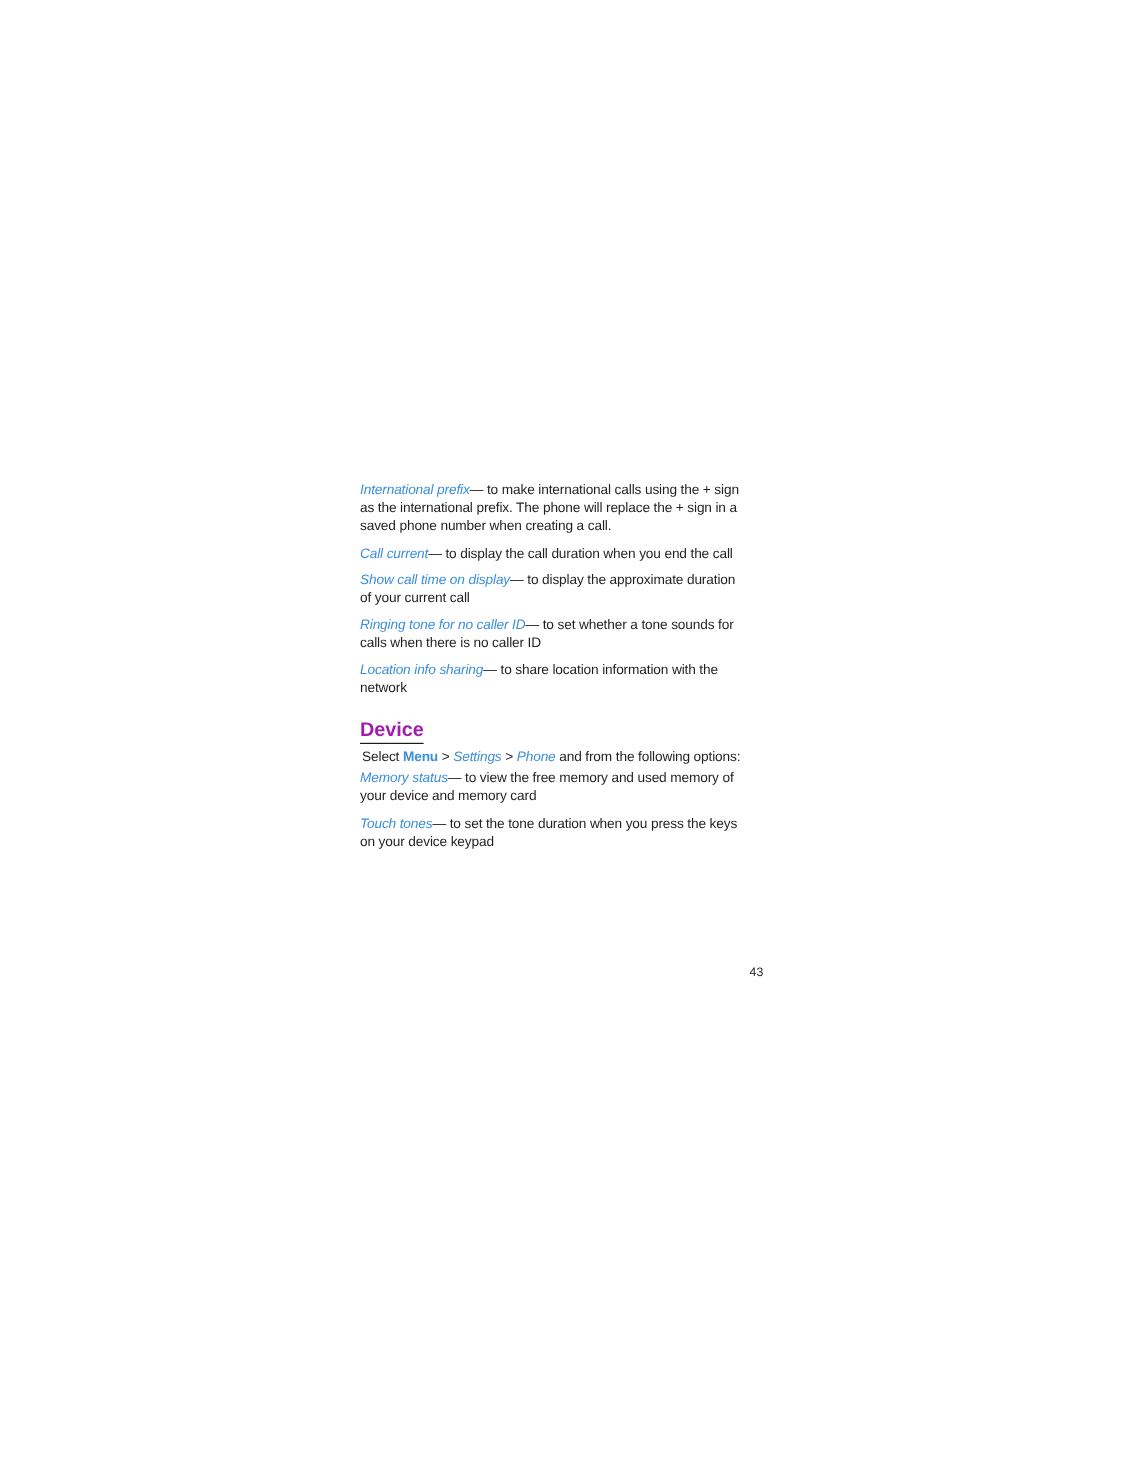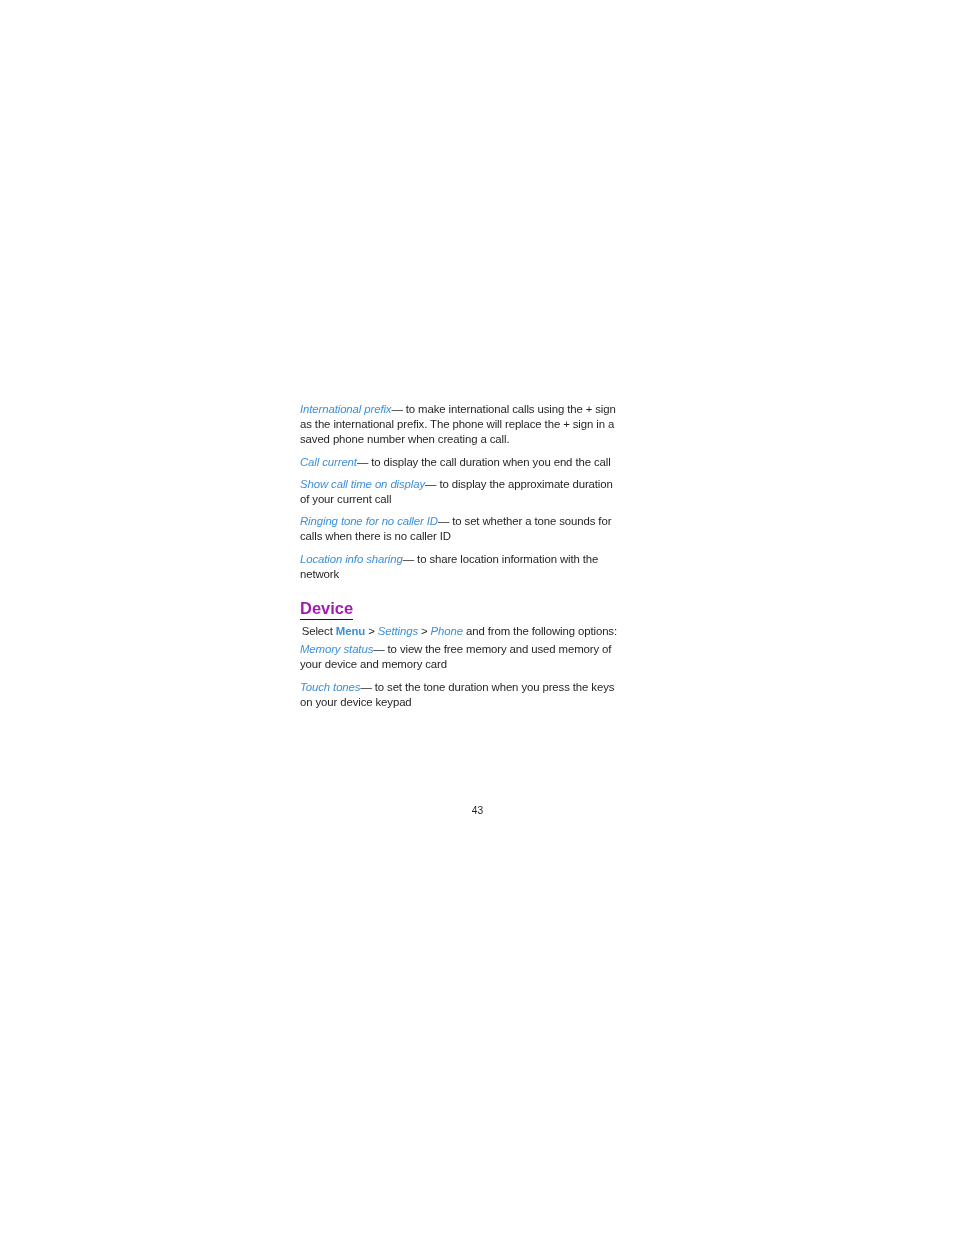--- a/index.html
+++ b/index.html
@@ -98,21 +98,21 @@
     color: #231f20;
     letter-spacing: -0.01em;
     text-align: right;
   }
 
   .page-number {
     position: absolute;
     left: 319px;
     top: 805px;
     width: 317px;
-    text-align: center;
+    text-align: right;
     font-size: 10.2px;
     line-height: 12px;
     color: #231f20;
     font-weight: normal;
   }
 </style>
 </head>
 <body>
 
 <div class="page">

